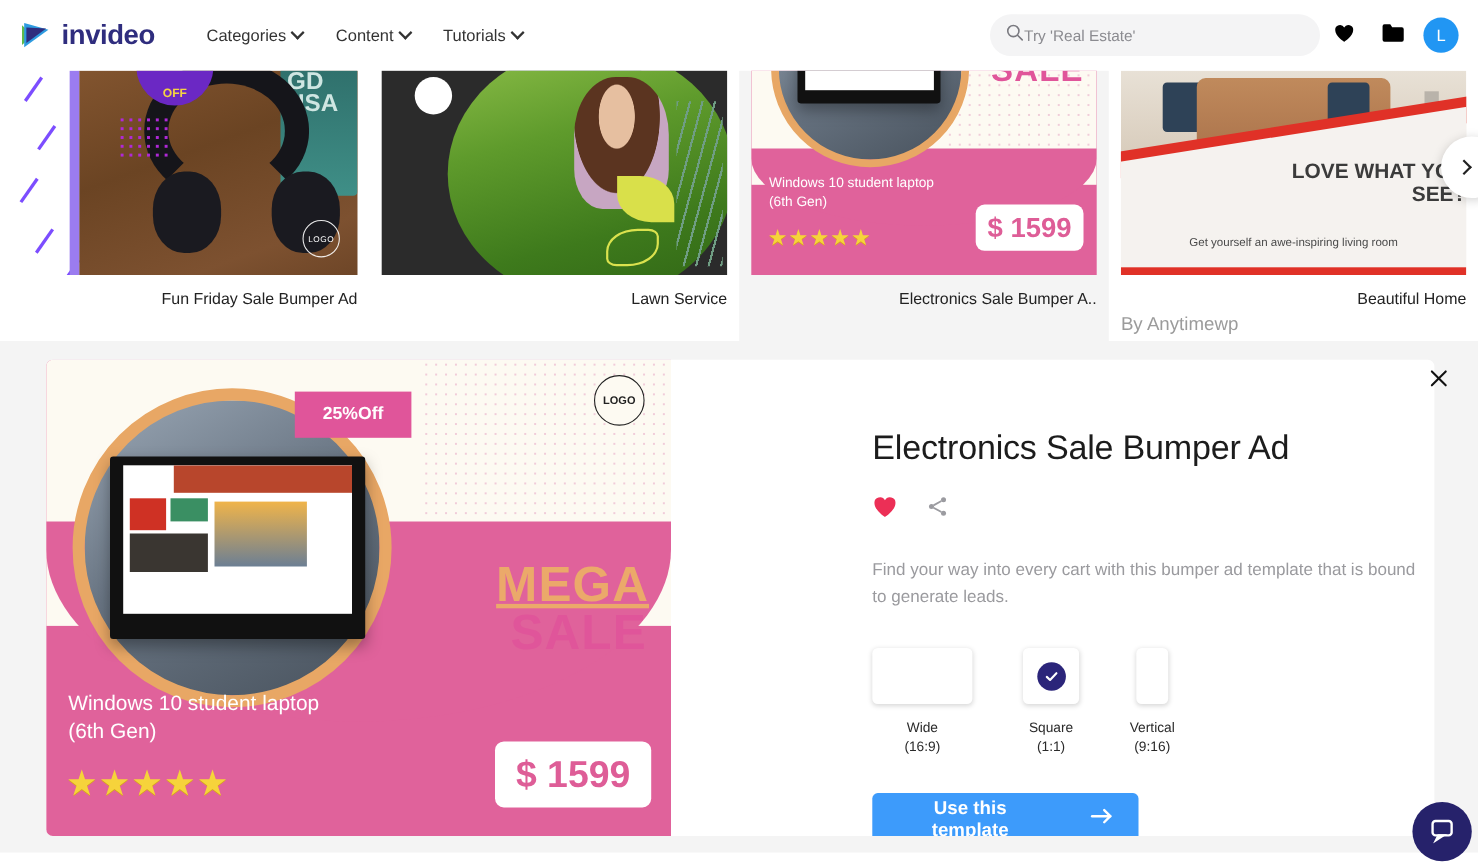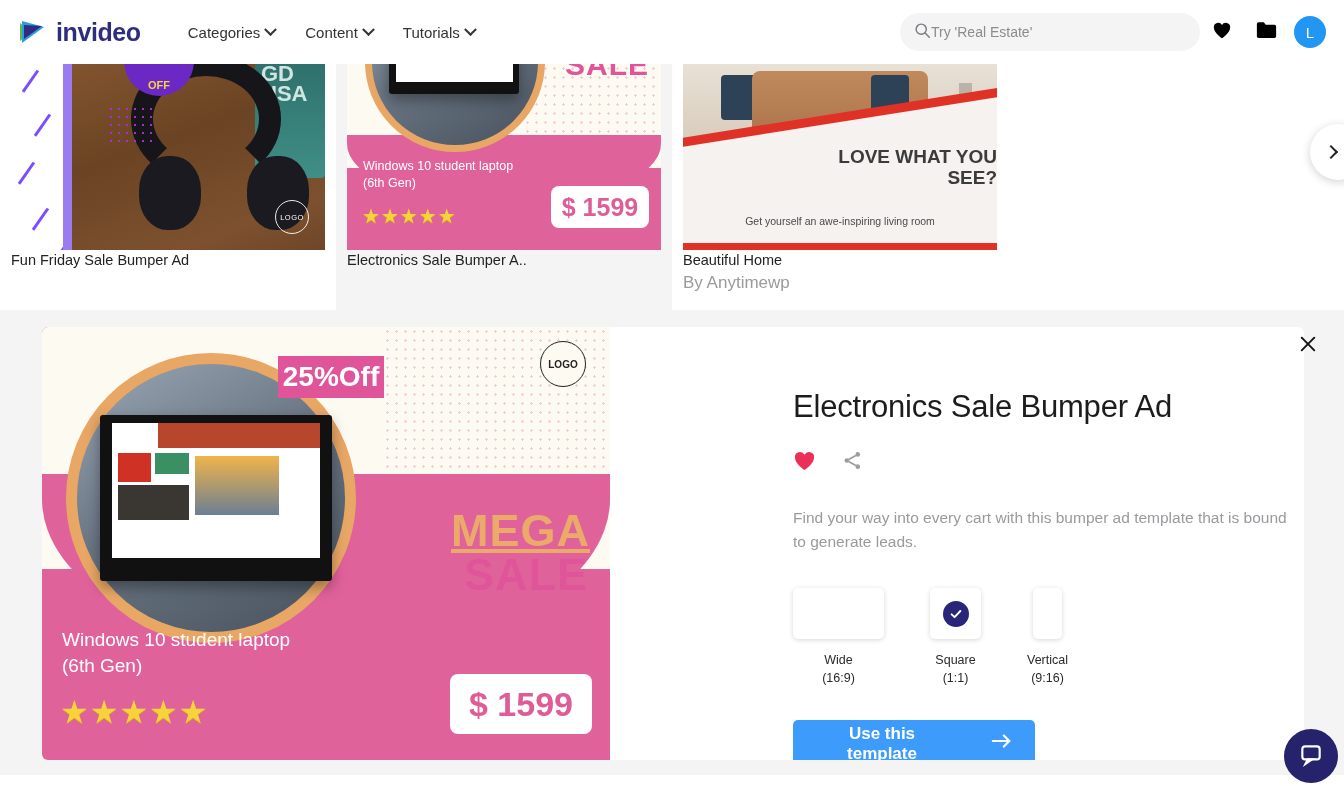--- a/index.html
+++ b/index.html
@@ -48,21 +48,21 @@
 
   
   .carousel {
     position: absolute; top: 64px; left: 0; width: 1344px; height: 246px;
     background: #ffffff; overflow: hidden;
   }
   .cards { display: flex; height: 246px; }
   .card { width: 336px; height: 246px; flex: none; padding: 0 11px; cursor: pointer; }
   .card.selected { background: #f4f4f4; }
   .thumb { width: 100%; height: 186px; position: relative; overflow: hidden; background: #ddd; }
-  .card-title { font-size: 14.5px; color: #222; margin-top: 2px; white-space: nowrap; overflow: hidden; }
+  .card-title { font-size: 14.5px; color: #222; margin-top: 14px; white-space: nowrap; overflow: hidden; text-align: right; }
   .card-sub { font-size: 17px; color: #9b9b9b; margin-top: 5px; }
 
   .next-arrow {
     position: absolute; right: -22px; top: 60px; width: 56px; height: 56px;
     border-radius: 50%; background: #fff; box-shadow: 0 2px 10px rgba(0,0,0,.18);
     display: flex; align-items: center; justify-content: center; cursor: pointer; z-index: 10;
   }
   .arr { width: 10px; height: 10px; border-right: 2.2px solid #222; border-top: 2.2px solid #222;
          transform: rotate(45deg); margin-left: -14px; }
 
@@ -305,20 +305,32 @@
           <div class="hp-band"></div>
           <div class="hp-cup l"></div>
           <div class="hp-cup r"></div>
           <div class="badge-off">OFF</div>
           <div class="dots"></div>
           <div class="logo-circ">LOGO</div>
         </div>
         <div class="card-title">Fun Friday Sale Bumper Ad</div>
       </div>
 
+      <div class="card">
+        <div class="thumb t2">
+          <div class="teal-c"></div>
+          <div class="grass"></div>
+          <div class="person"></div>
+          <div class="white-c"></div>
+          <div class="fern"></div>
+          <div class="leaf-y"></div>
+          <div class="scribble"></div>
+        </div>
+        <div class="card-title">Lawn Service</div>
+      </div>
 
       <div class="card selected">
         <div class="thumb elec">
           <div class="cream"></div>
           <div class="xpat"></div>
           <div class="curve"></div>
           <div class="circ" style="left:18px;top:-92px;width:180px;height:180px;border-width:7px;"></div>
           <div class="laptop" style="left:42px;top:-56px;width:130px;height:86px;">
             <div class="screen"></div>
           </div>
@@ -381,21 +393,21 @@
         <div class="laptop" style="left:58px;top:88px;width:232px;height:166px;">
           <div class="screen">
               <div class="scr-bar"></div>
               <div class="scr-red"></div>
               <div class="scr-green"></div>
               <div class="scr-dark"></div>
               <div class="scr-city"></div>
             </div>
         </div>
 
-        <div class="tag-off" style="left:236px;top:29px;width:106px;height:42px;font-size:28px;">25%Off</div>
+        <div class="tag-off" style="left:226px;top:29px;width:106px;height:42px;font-size:16px;">25%Off</div>
 
         <div class="logo-c" style="right:24px;top:14px;width:46px;height:46px;font-size:10px;">LOGO</div>
 
         <div class="mega" style="right:20px;top:178px;font-size:45px;">MEGA</div>
         <div class="sale" style="right:22px;top:222px;font-size:45px;">SALE</div>
 
         <div class="prod" style="left:20px;top:300px;font-size:19px;">
           <div>Windows 10 student laptop</div>
           <div>(6th Gen)</div>
         </div>

